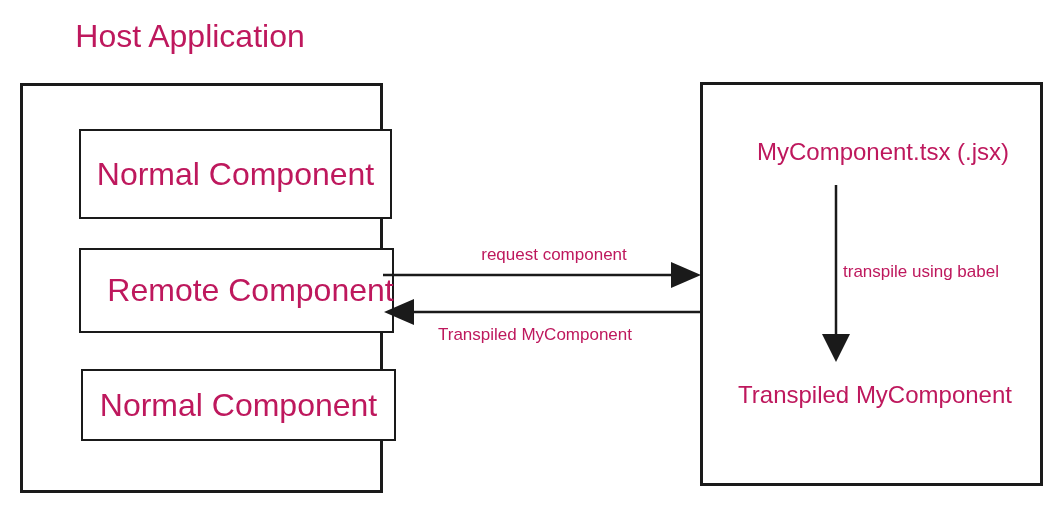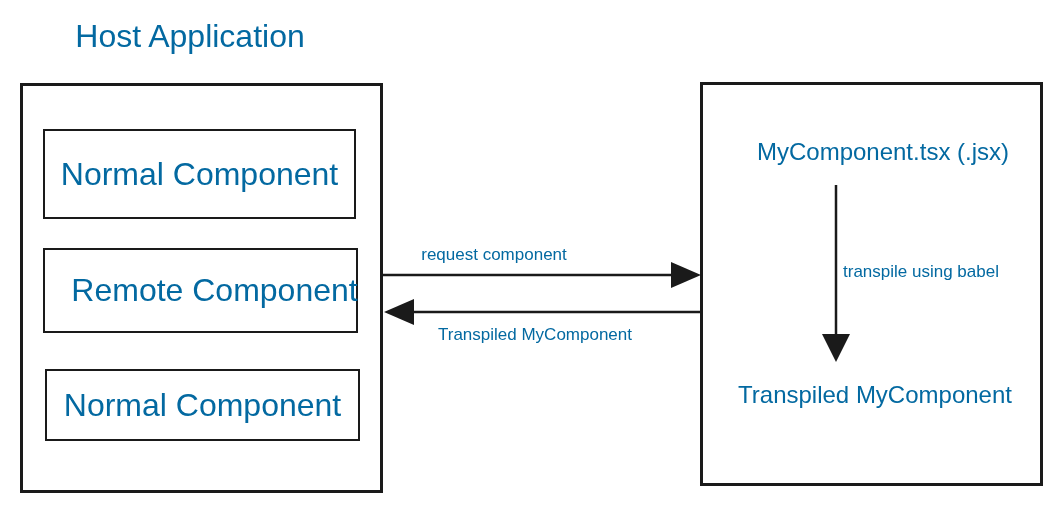--- a/index.html
+++ b/index.html
@@ -6,21 +6,21 @@
     margin: 0;
     padding: 0;
     background: #ffffff;
   }
   .canvas {
     position: relative;
     width: 1063px;
     height: 513px;
     background: #ffffff;
     font-family: "Liberation Sans", sans-serif;
-    color: #0369a1;
+    color: #be185d;
     overflow: hidden;
   }
   .title {
     position: absolute;
     font-size: 32px;
     line-height: 1.15;
     white-space: nowrap;
     transform: translateX(-50%);
   }
   .host-title  { left: 190px; top: 18px; }
@@ -38,40 +38,41 @@
   .component-box {
     position: absolute;
     box-sizing: border-box;
     border: 2px solid #1a1a1a;
     background: #ffffff;
     display: flex;
     align-items: center;
     justify-content: center;
     font-size: 32px;
     white-space: nowrap;
+    margin-left: 36px;
   }
   .comp-1 { left: 43px; top: 129px; width: 313px; height: 90px; }
   .comp-2 { left: 43px; top: 248px; width: 315px; height: 85px; padding-left: 28px; }
   .comp-3 { left: 45px; top: 369px; width: 315px; height: 72px; }
 
   .server-node {
     position: absolute;
     font-size: 24px;
     white-space: nowrap;
     transform: translate(-50%, -50%);
   }
   .source-node { left: 883px; top: 152px; }
   .result-node { left: 875px; top: 395px; }
 
   .small-label {
     position: absolute;
     font-size: 17px;
     white-space: nowrap;
   }
-  .request-label   { left: 494px; top: 255px; transform: translate(-50%, -50%); }
+  .request-label   { left: 554px; top: 255px; transform: translate(-50%, -50%); }
   .response-label  { left: 535px; top: 335px; transform: translate(-50%, -50%); }
   .transpile-label { left: 843px; top: 272px; transform: translateY(-50%); }
 
   .arrow-layer {
     position: absolute;
     left: 0;
     top: 0;
     pointer-events: none;
   }
 </style>

